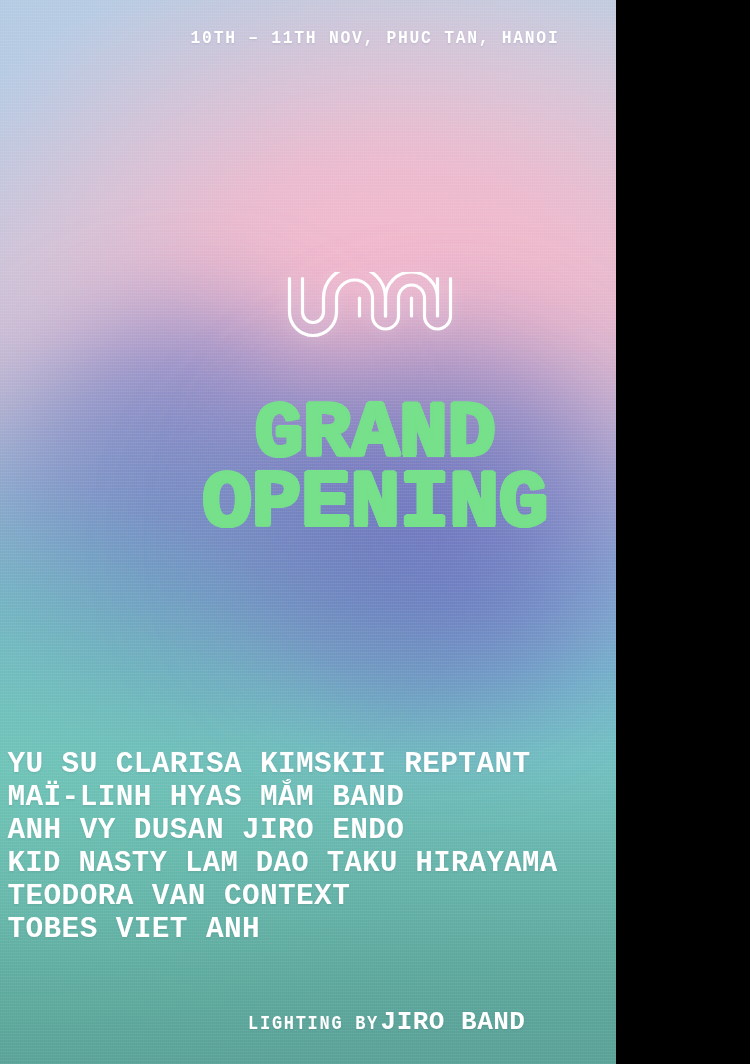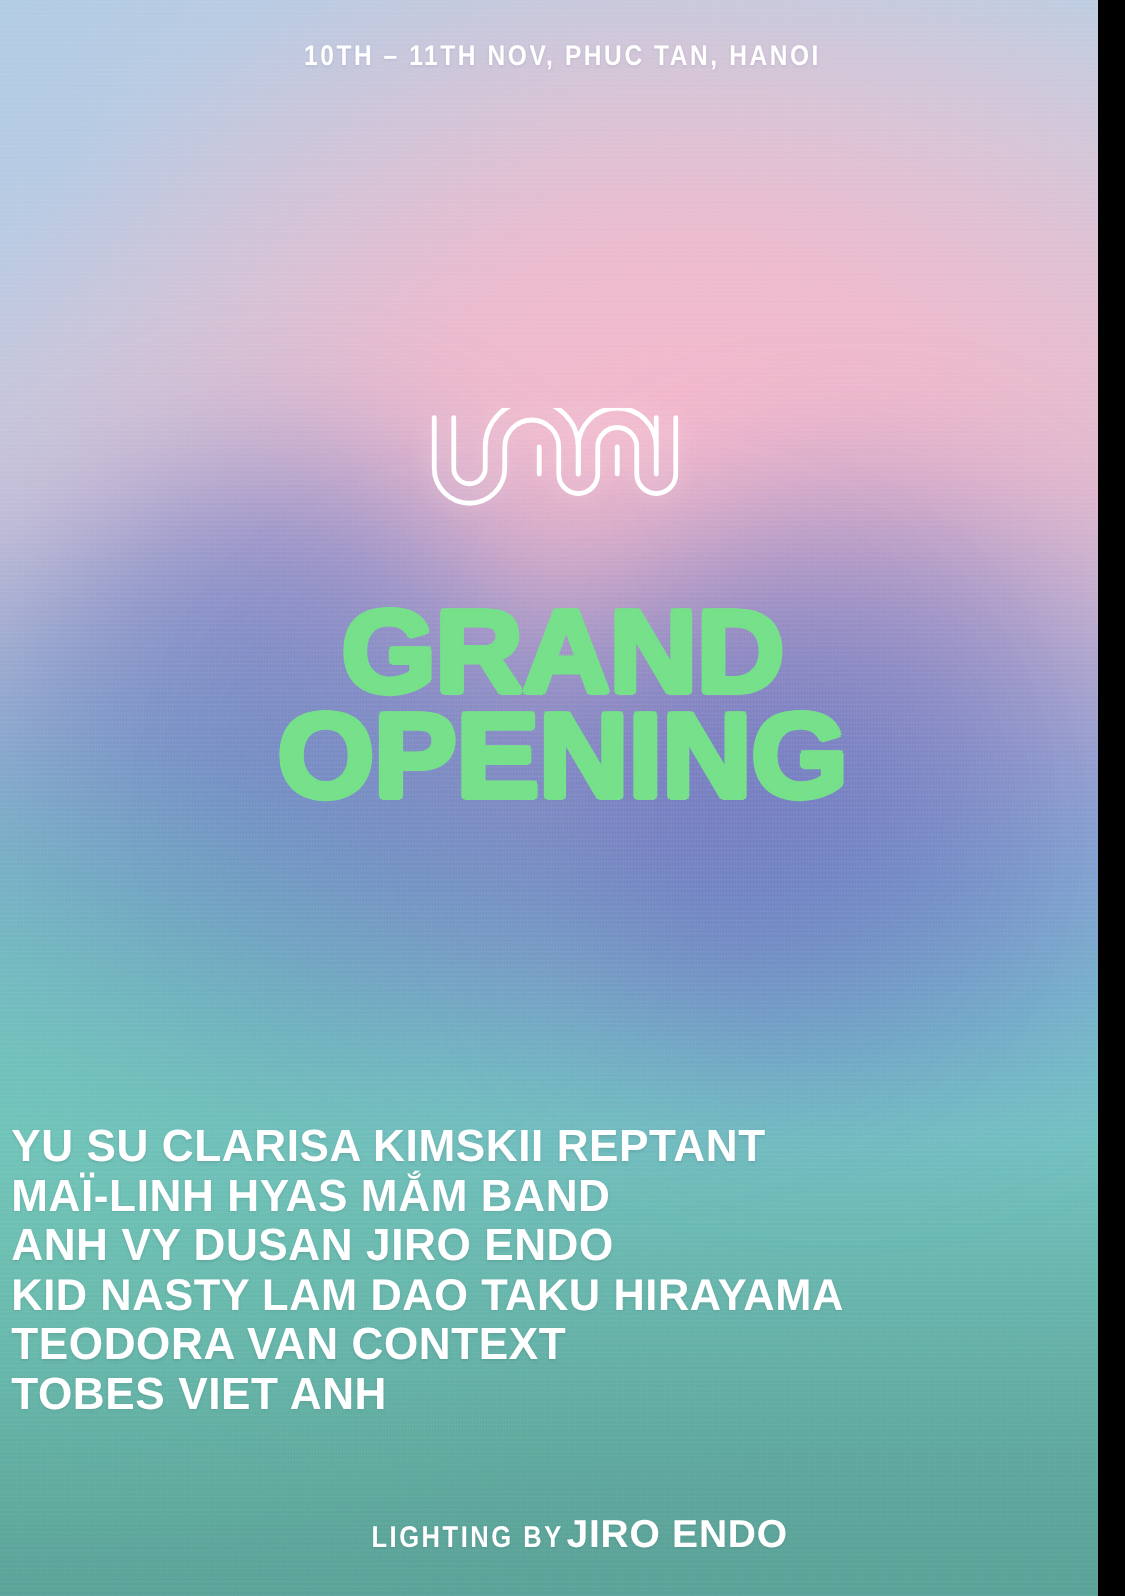--- a/index.html
+++ b/index.html
@@ -4,24 +4,24 @@
 <style>
   html, body {
     margin: 0;
     padding: 0;
     background: #000;
   }
 
   
   #poster {
     position: relative;
-    width: 732px;
+    width: 616px;
     height: 1064px;
     overflow: hidden;
-    font-family: Liberation Sans, sans-serif;
+    font-family: Liberation Mono, monospace;
     background: #c2410c;
     -webkit-font-smoothing: antialiased;
   }
 
   
   .bg-layer {
     position: absolute;
     inset: 0;
     pointer-events: none;
   }
@@ -351,17 +351,17 @@
       <span class="lineup-row" id="lineup-row-1">YU SU   CLARISA KIMSKII   REPTANT</span>
       <span class="lineup-row" id="lineup-row-2">MAÏ-LINH   HYAS   MẮM BAND</span>
       <span class="lineup-row" id="lineup-row-3">ANH VY   DUSAN   JIRO ENDO</span>
       <span class="lineup-row" id="lineup-row-4">KID NASTY   LAM DAO   TAKU HIRAYAMA</span>
       <span class="lineup-row" id="lineup-row-5">TEODORA VAN CONTEXT</span>
       <span class="lineup-row" id="lineup-row-6">TOBES   VIET ANH</span>
     </div>
 
 
     <div id="lighting-block">
-      <span id="lighting-label">LIGHTING BY</span><span id="lighting-name">JIRO ENDO</span>
+      <span id="lighting-label">LIGHTING BY</span><span id="lighting-name">JIRO BAND</span>
     </div>
 
   </div>
 </div>
 
 </body></html>

